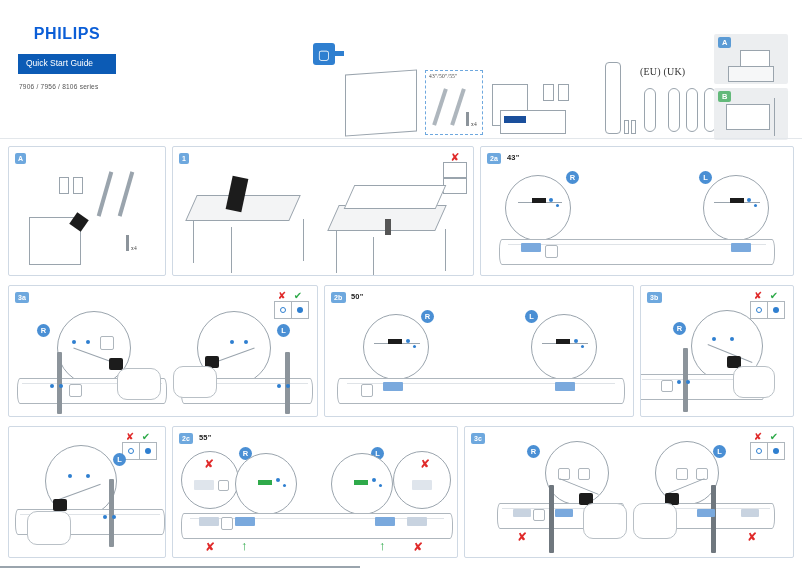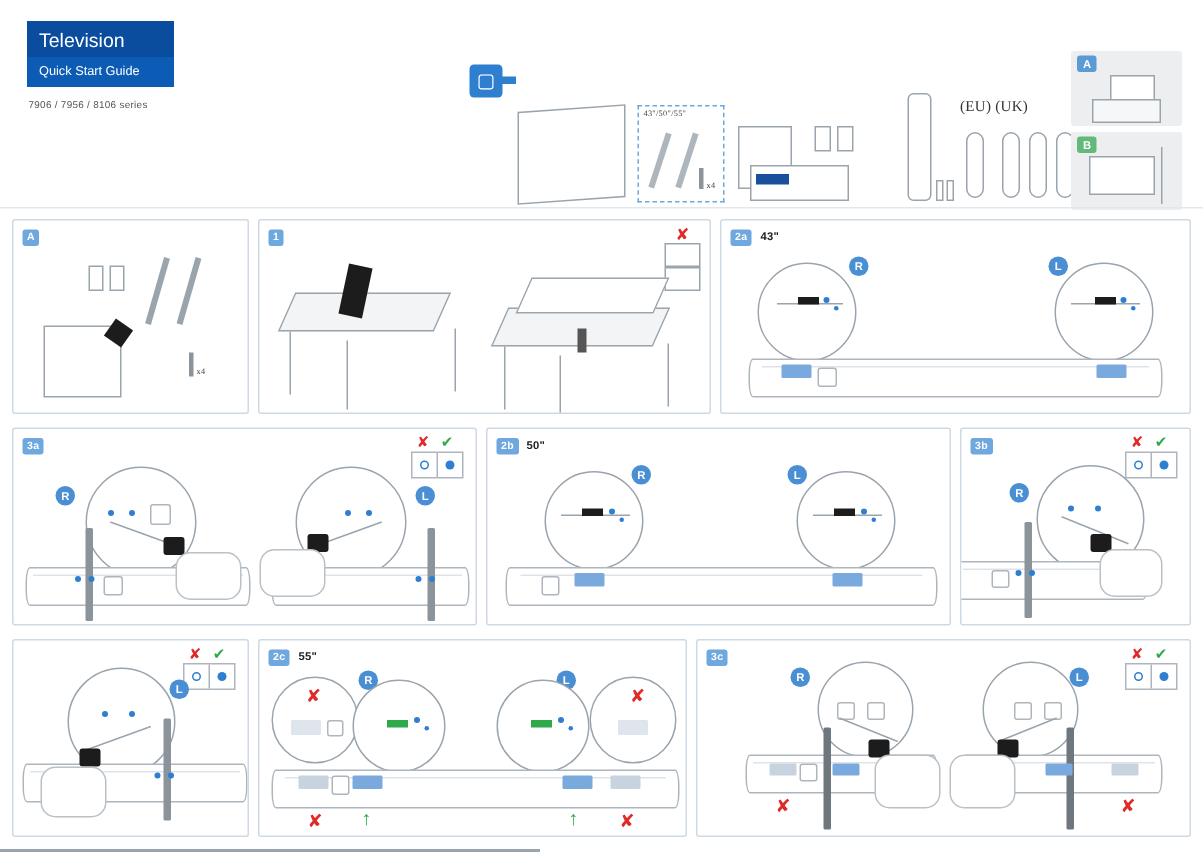--- a/index.html
+++ b/index.html
@@ -121,22 +121,22 @@
   .hdr-rule{position:absolute;left:0;top:138px;width:802px;height:1px;background:#e3e7eb;}
   .unpack-icon{
     position:absolute;background:#2f7fd0;border-radius:3px;
     display:flex;align-items:center;justify-content:center;color:#fff;font-size:13px;
   }
 </style>
 </head>
 <body>
 
 <div class="brand">
-  <div class="brand-band">
-    <div class="tv">Television</div>
+  <div class="brand-logo">
+    <span>PHILIPS</span>
   </div>
   <div class="brand-band2">
     <div class="qsg">Quick Start Guide</div>
   </div>
   <div class="brand-series">7906 / 7956 / 8106 series</div>
 </div>
 
 <div class="unpack-icon" style="left:313px;top:43px;width:22px;height:22px;">▢</div>
 <div class="ln" style="left:330px;top:51px;width:14px;height:5px;background:#2f7fd0;"></div>
 

